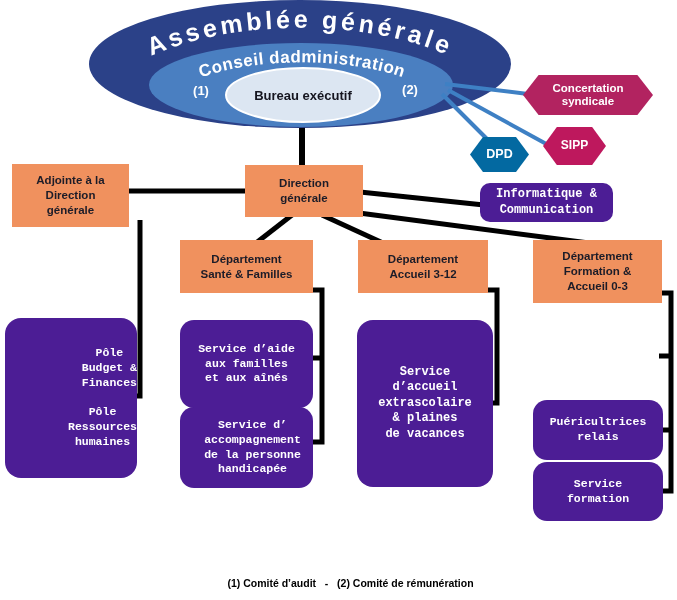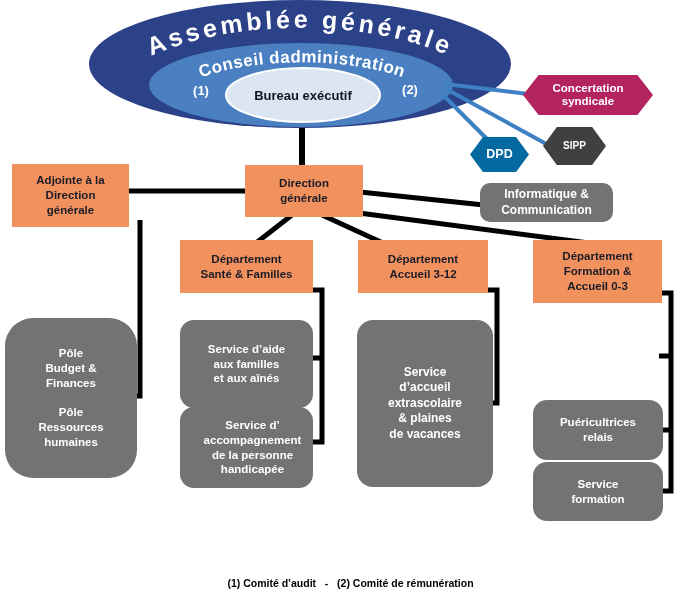--- a/index.html
+++ b/index.html
@@ -25,30 +25,32 @@
     font-weight: bold;
     white-space: pre-line;
   }
   .salmon {
     background: #F0915E;
     color: #1C1C28;
     font-size: 11.5px;
     line-height: 1.3;
   }
   .rounded {
-    background: #737373;
+    background: #4c1d95;
     color: #ffffff;
     font-size: 11.5px;
     line-height: 1.3;
     border-radius: 14px;
+    font-family: Liberation Mono, monospace;
   }
   .pole-box {
     flex-direction: column;
     gap: 14px;
-    border-radius: 28px;
+    border-radius: 16px;
+    align-items: flex-end;
   }
   .pole-box span { white-space: pre-line; }
 
   .hex {
     position: absolute;
     z-index: 2;
     display: flex;
     align-items: center;
     justify-content: center;
     text-align: center;
@@ -142,21 +144,21 @@
       <textPath href="#arcMid" startOffset="50%" text-anchor="middle">Conseil dadministration</textPath>
     </text>
 
     <text x="201" y="95" text-anchor="middle" class="marker-text">(1)</text>
     <text x="410" y="94" text-anchor="middle" class="marker-text">(2)</text>
     <text x="303" y="100" text-anchor="middle" class="bureau-text">Bureau exécutif</text>
   </svg>
 
   <div class="hex hex-wide" style="left:523px; top:75px; width:130px; height:40px; background:#B22360; font-size:11.5px;">Concertation
 syndicale</div>
-  <div class="hex hex-small" style="left:543px; top:127px; width:63px; height:38px; background:#404040; font-size:10px;">SIPP</div>
+  <div class="hex hex-small" style="left:543px; top:127px; width:63px; height:38px; background:#be185d; font-size:12px;">SIPP</div>
   <div class="hex hex-small" style="left:470px; top:137px; width:59px; height:35px; background:#0369a1; font-size:12.5px;">DPD</div>
 
   <div class="box salmon" style="left:12px; top:164px; width:117px; height:63px;">Adjointe à la
 Direction
 générale</div>
   <div class="box salmon" style="left:245px; top:165px; width:118px; height:52px;">Direction
 générale</div>
   <div class="box rounded" style="left:480px; top:183px; width:133px; height:39px; font-size:12px; border-radius:10px;">Informatique &amp;
 Communication</div>
 

